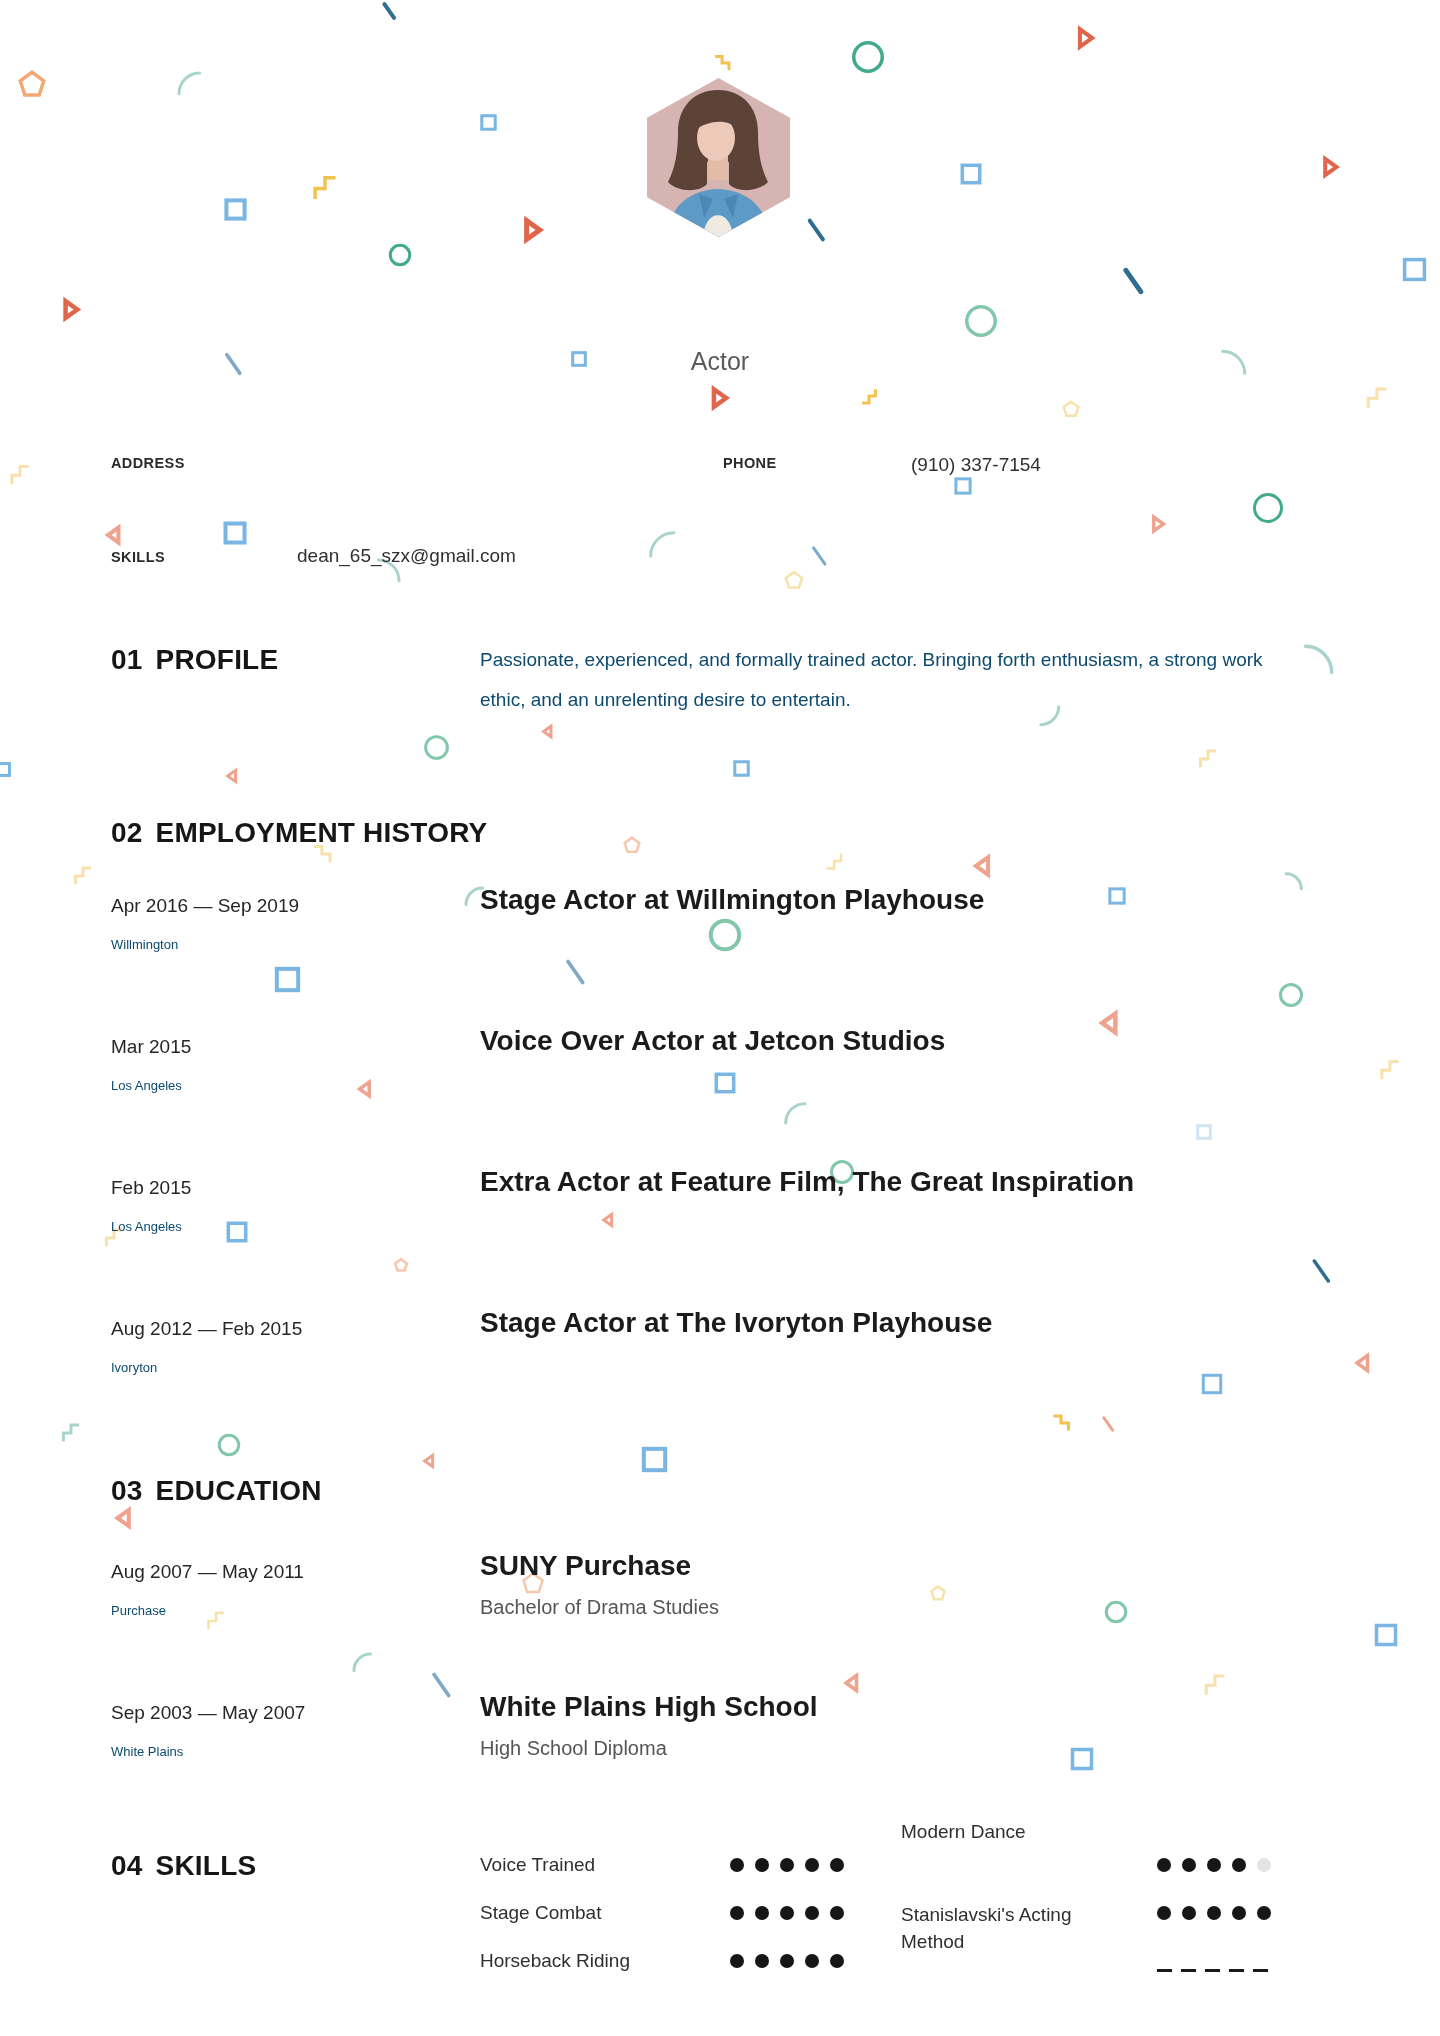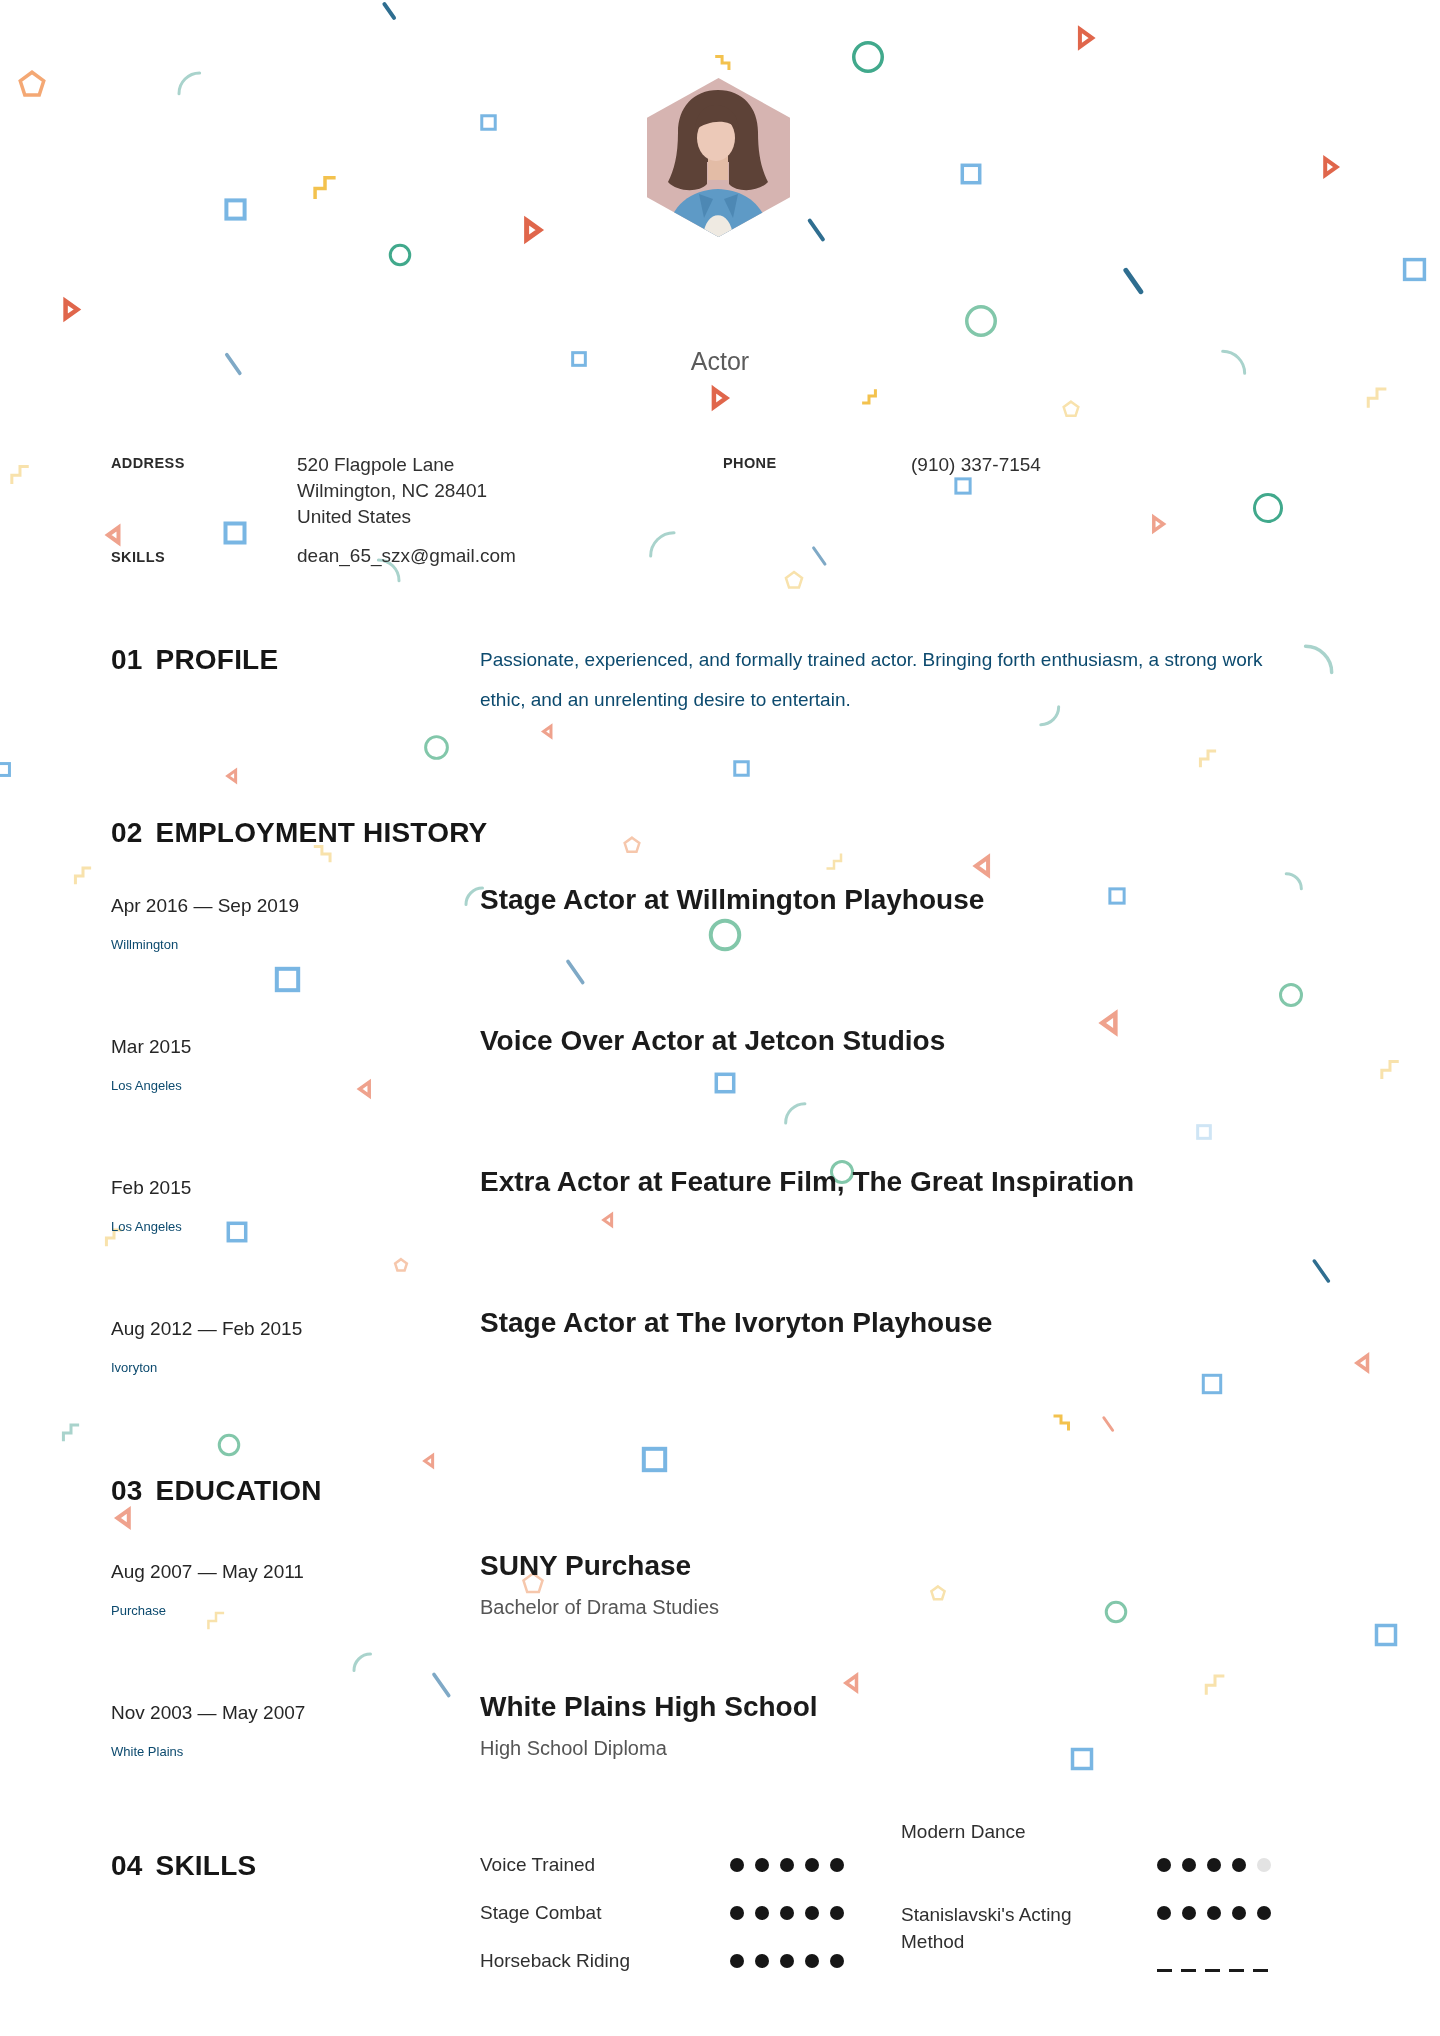--- a/index.html
+++ b/index.html
@@ -307,25 +307,20 @@
       <path d="M18 159 C24 126 44 112 71 111 C98 112 118 126 124 159 Z" fill="#5E9AC6"></path>
       <path d="M56 159 C58 130 84 130 86 159 Z" fill="#EFEAE2"></path>
       <path d="M52 116 L66 121 L57 140 Z" fill="#4D88B4"></path>
       <path d="M91 116 L77 121 L86 140 Z" fill="#4D88B4"></path>
     </svg>
   </div>
 
   <div class="subtitle">Actor</div>
 
   <div class="c-label" style="left:111px;top:450px">ADDRESS</div>
-  <div class="c-value" id="address-value" style="left:297px;top:452px">
-      <div>520 Flagpole Lane</div>
-      <div>Wilmington, NC 28401</div>
-      <div>United States</div>
-    </div>
   <div class="c-label" style="left:723px;top:450px">PHONE</div>
   <div class="c-value" style="left:911px;top:452px">(910) 337-7154</div>
   <div class="c-label" style="left:111px;top:544px">SKILLS</div>
   <div class="c-value" style="left:297px;top:543px">dean_65_szx@gmail.com</div>
 
   <div class="sec" style="top:645px">
     <span class="sec-num">01</span><span>PROFILE</span>
   </div>
   <div id="profile-text">
       <div class="profile-line" style="top: 640px;">Passionate, experienced, and formally trained actor. Bringing forth enthusiasm, a strong work</div>
@@ -364,21 +359,21 @@
   <div id="education-entries">
       <div class="entry" style="top: 1550px;">
         <div class="e-title" style="top: 0px;">SUNY Purchase</div>
         <div class="e-degree" style="top: 43px;">Bachelor of Drama Studies</div>
         <div class="e-dates" style="top: 9px;">Aug 2007 — May 2011</div>
         <div class="e-loc" style="top: 49px;">Purchase</div>
       </div>
       <div class="entry" style="top: 1691px;">
         <div class="e-title" style="top: 0px;">White Plains High School</div>
         <div class="e-degree" style="top: 43px;">High School Diploma</div>
-        <div class="e-dates" style="top: 9px;">Nov 2003 — May 2007</div>
+        <div class="e-dates" style="top: 9px;">Sep 2003 — May 2007</div>
         <div class="e-loc" style="top: 49px;">White Plains</div>
       </div>
     </div>
 
   <div class="sec" style="top:1851px">
     <span class="sec-num">04</span><span>SKILLS</span>
   </div>
   <div id="skills-area">
       <div class="skill-label" style="top: 1853px; left: 480px; width: 240px;">Voice Trained</div>
       <div class="dots" style="top: 1858px; left: 730px;">

